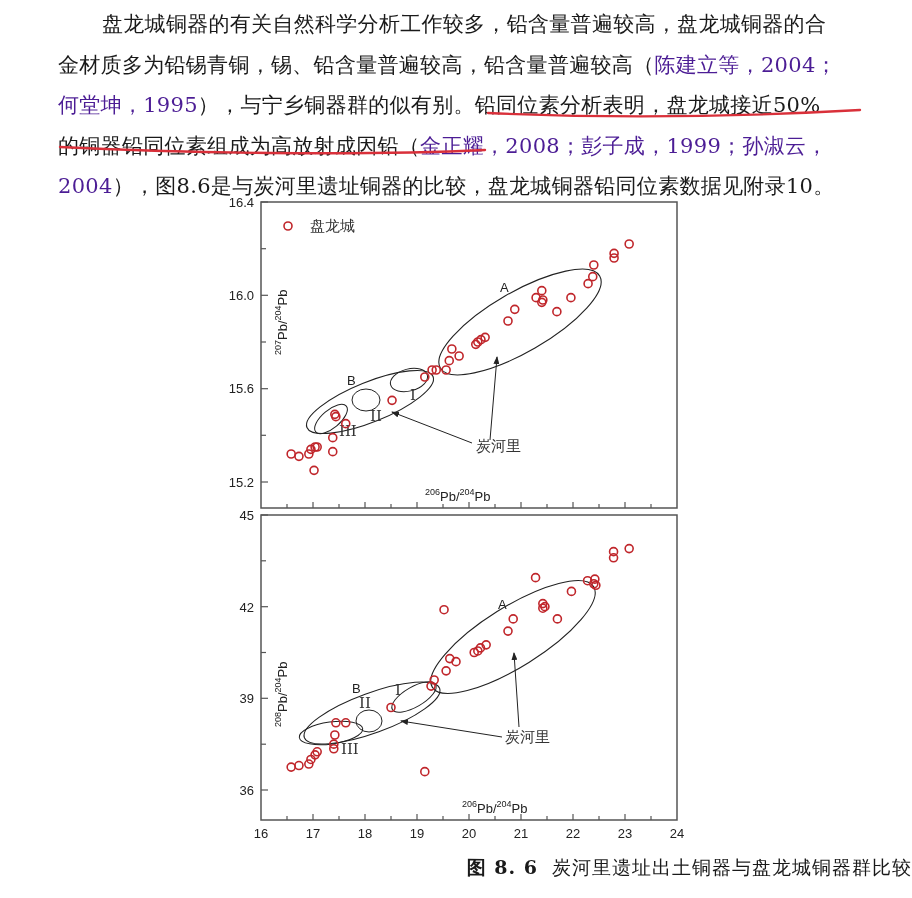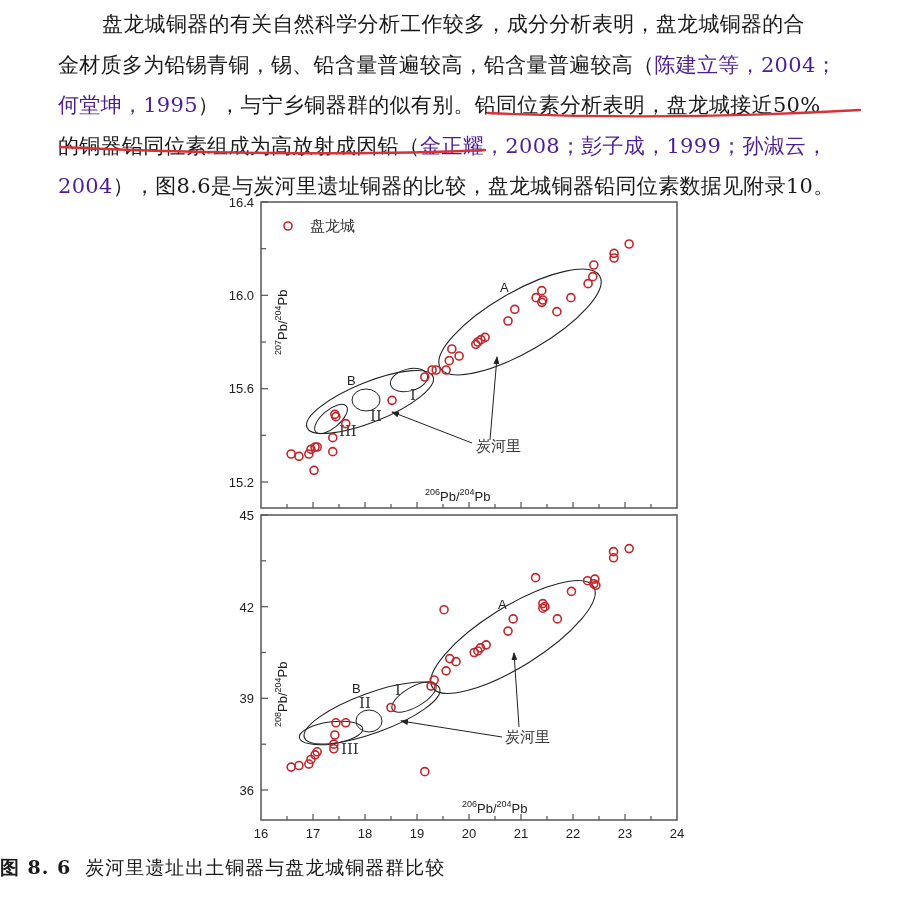--- a/index.html
+++ b/index.html
@@ -5,28 +5,28 @@
   html, body { margin:0; padding:0; background:#ffffff; }
   body { width:912px; height:898px; position:relative; overflow:hidden; font-family:"DejaVu Serif", serif; }
   .para { position:absolute; left:58px; top:4px; width:800px; font-size:21px; line-height:40.5px; color:#1a1a1a; letter-spacing:0.3px; }
   .para .line { display:block; white-space:nowrap; height:40.5px; }
   .para .indent { padding-left:44px; }
   .cite { color:#4c1d95; }
   .underline-svg { position:absolute; left:0; top:0; pointer-events:none; }
   .figure { position:absolute; left:0; top:0; width:912px; height:898px; }
   .axis-text { font-family:"Liberation Sans", sans-serif; font-size:13px; fill:#222; }
   .cn-text { font-family:"DejaVu Serif", serif; font-size:15px; fill:#333; }
-  .caption { position:absolute; left:0; width:912px; top:855px; text-align:left; font-size:19px; color:#1a1a1a; letter-spacing:1px; }
+  .caption { position:absolute; left:0; width:912px; top:855px; text-align:right; font-size:19px; color:#1a1a1a; letter-spacing:1px; }
   .caption b { font-weight:bold; margin-right:14px; }
 </style>
 </head>
 <body>
 
 <div class="para">
-  <span class="line indent"><span>盘龙城铜器的有关自然科学分析工作较多，成分分析表明，盘龙城铜器的合</span></span>
+  <span class="line indent"><span>盘龙城铜器的有关自然科学分析工作较多，铅含量普遍较高，盘龙城铜器的合</span></span>
   <span class="line"><span>金材质多为铅锡青铜，锡、铅含量普遍较高，铅含量普遍较高（</span><span class="cite">陈建立等，2004；</span></span>
   <span class="line"><span class="cite">何堂坤，1995</span><span>），与宁乡铜器群的似有别。</span><span>铅同位素分析表明，盘龙城接近50%</span></span>
   <span class="line"><span>的铜器铅同位素组成为高放射成因铅（</span><span class="cite">金正耀，2008；彭子成，1999；孙淑云，</span></span>
   <span class="line"><span class="cite">2004</span><span>），图8.6是与炭河里遗址铜器的比较，盘龙城铜器铅同位素数据见附录10。</span></span>
 </div>
 
 <svg class="underline-svg" width="912" height="200">
   <path d="M488,113 C600,118 720,118 860,110" stroke="#d9303a" stroke-width="2.4" fill="none" stroke-linecap="round"></path>
   <path d="M60,147 C180,153 360,156 485,150" stroke="#d9303a" stroke-width="2.4" fill="none" stroke-linecap="round"></path>
 </svg>

